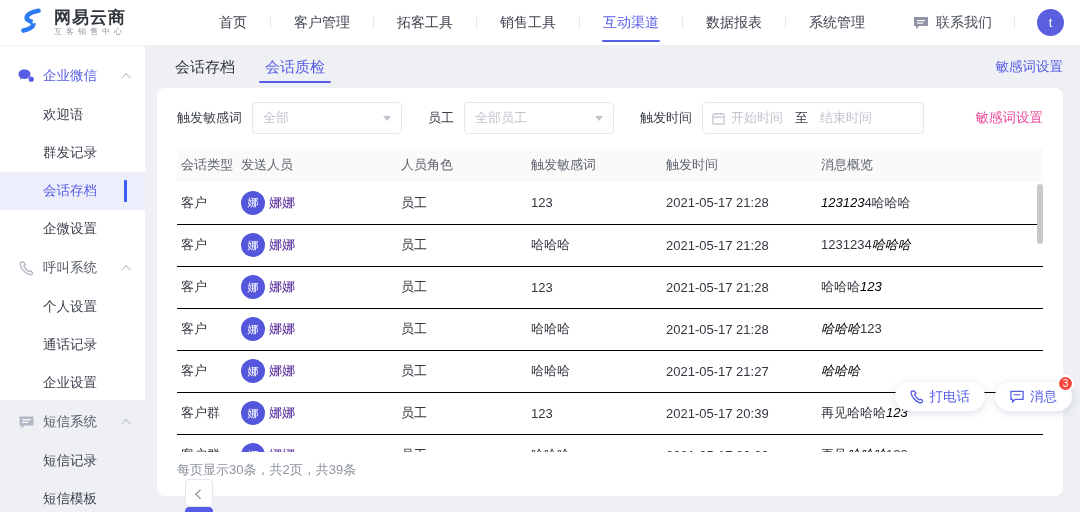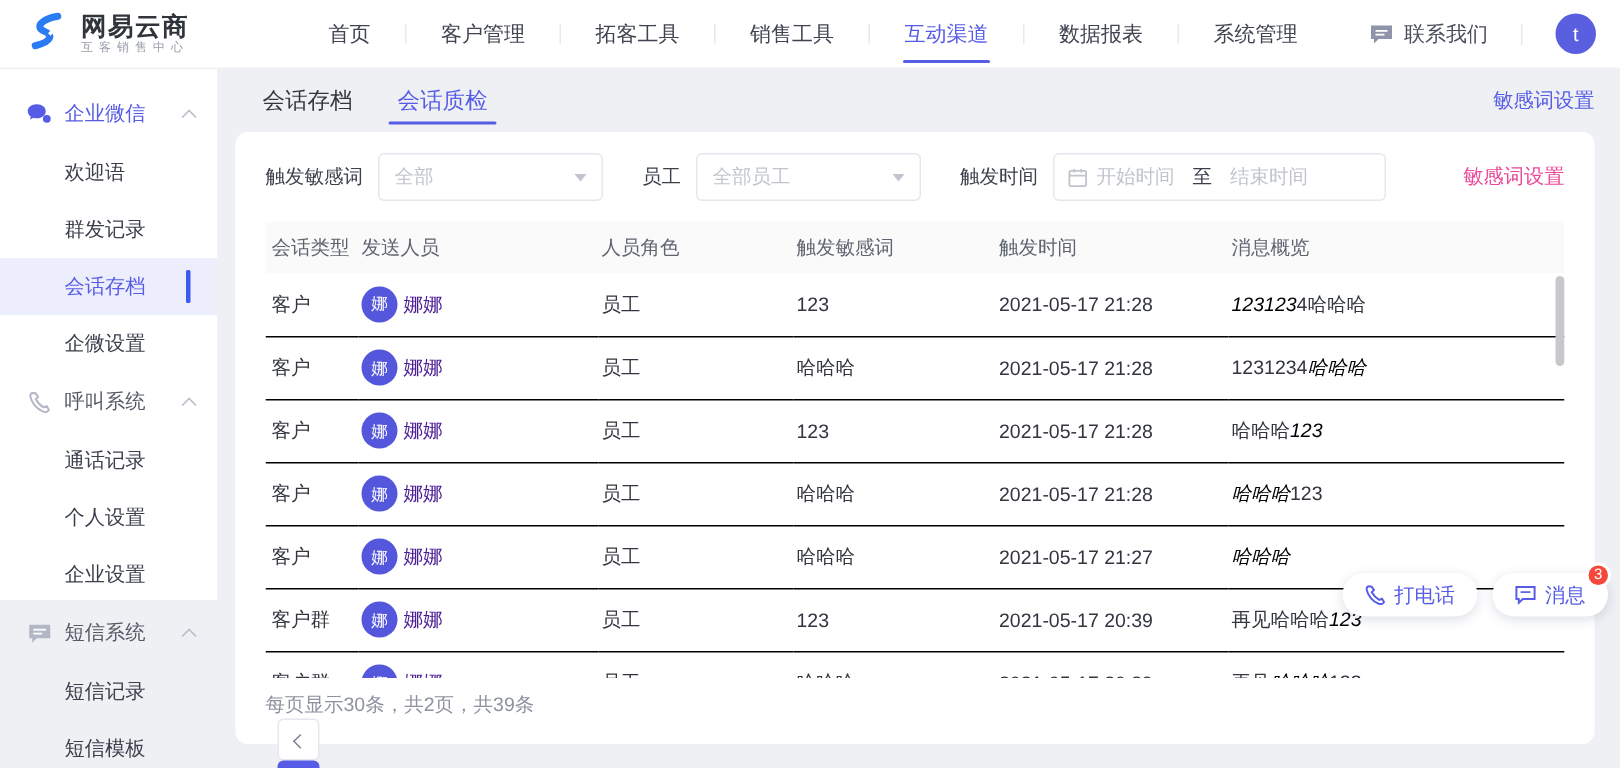--- a/index.html
+++ b/index.html
@@ -171,22 +171,22 @@
 
     <div class="sgroup-hd">
       <span class="gicon">
         <svg width="15" height="15" viewBox="0 0 16 16">
             <path d="M3 1 C2 1 1 2 1.3 3.5 C2 7.5 5.5 12.5 10.5 14.3 C12 14.8 14 14.5 14.5 13 L13 10.5 L10.8 11.3 C8.5 10 6.5 8 5.2 5.5 L6.8 3.8 L5 1.2 Z" fill="none" stroke="#b3b7c3" stroke-width="1.4"></path>
           </svg>
       </span>
       <span>呼叫系统</span>
       <span class="chev-up"></span>
     </div>
+    <div class="sitem">个人设置</div>
     <div class="sitem">通话记录</div>
-    <div class="sitem">个人设置</div>
     <div class="sitem">企业设置</div>
 
     <div class="sgroup-hd">
       <span class="gicon">
         <svg width="15" height="13" viewBox="0 0 15 13">
             <path d="M0.5 0.5 h14 v9 h-9 l-3 3 v-3 h-2 z" fill="#b3b7c3"></path>
             <rect x="3.2" y="3.2" width="8.5" height="1.2" fill="#fff"></rect>
             <rect x="3.2" y="5.8" width="6" height="1.2" fill="#fff"></rect>
           </svg>
       </span>

